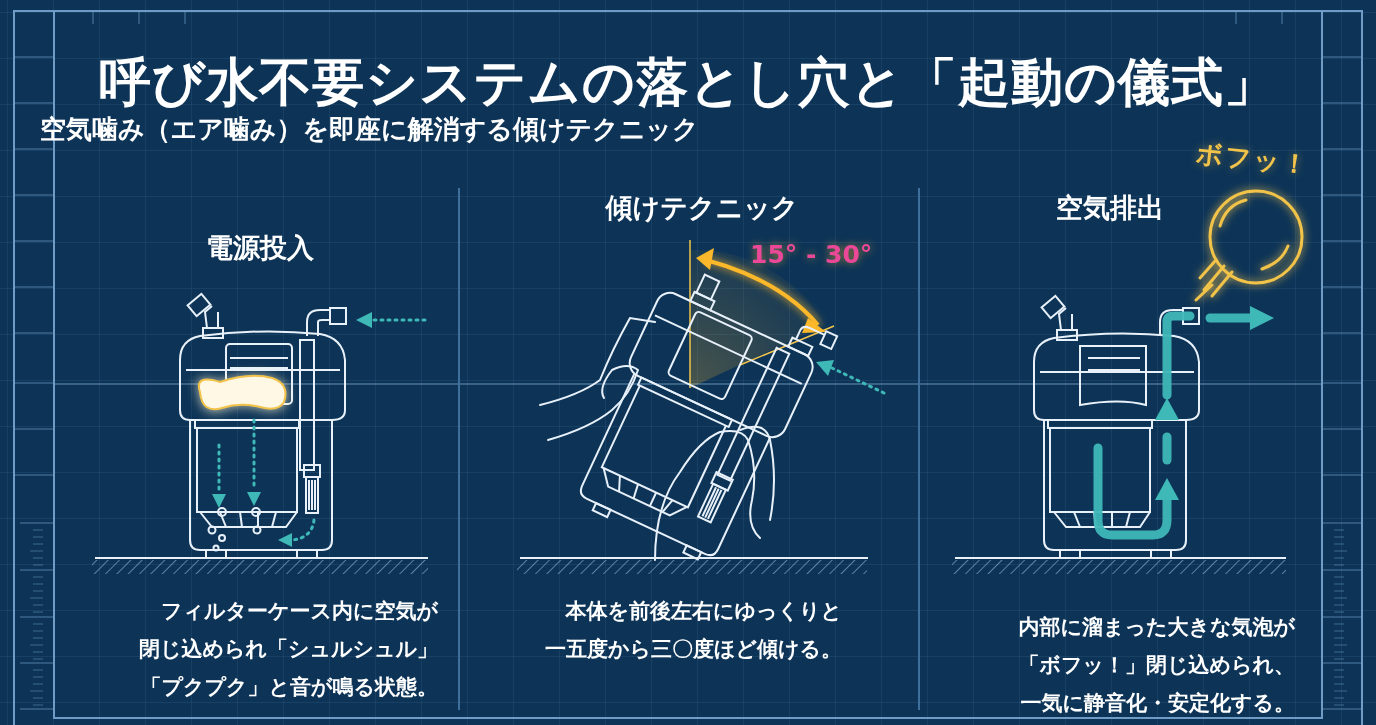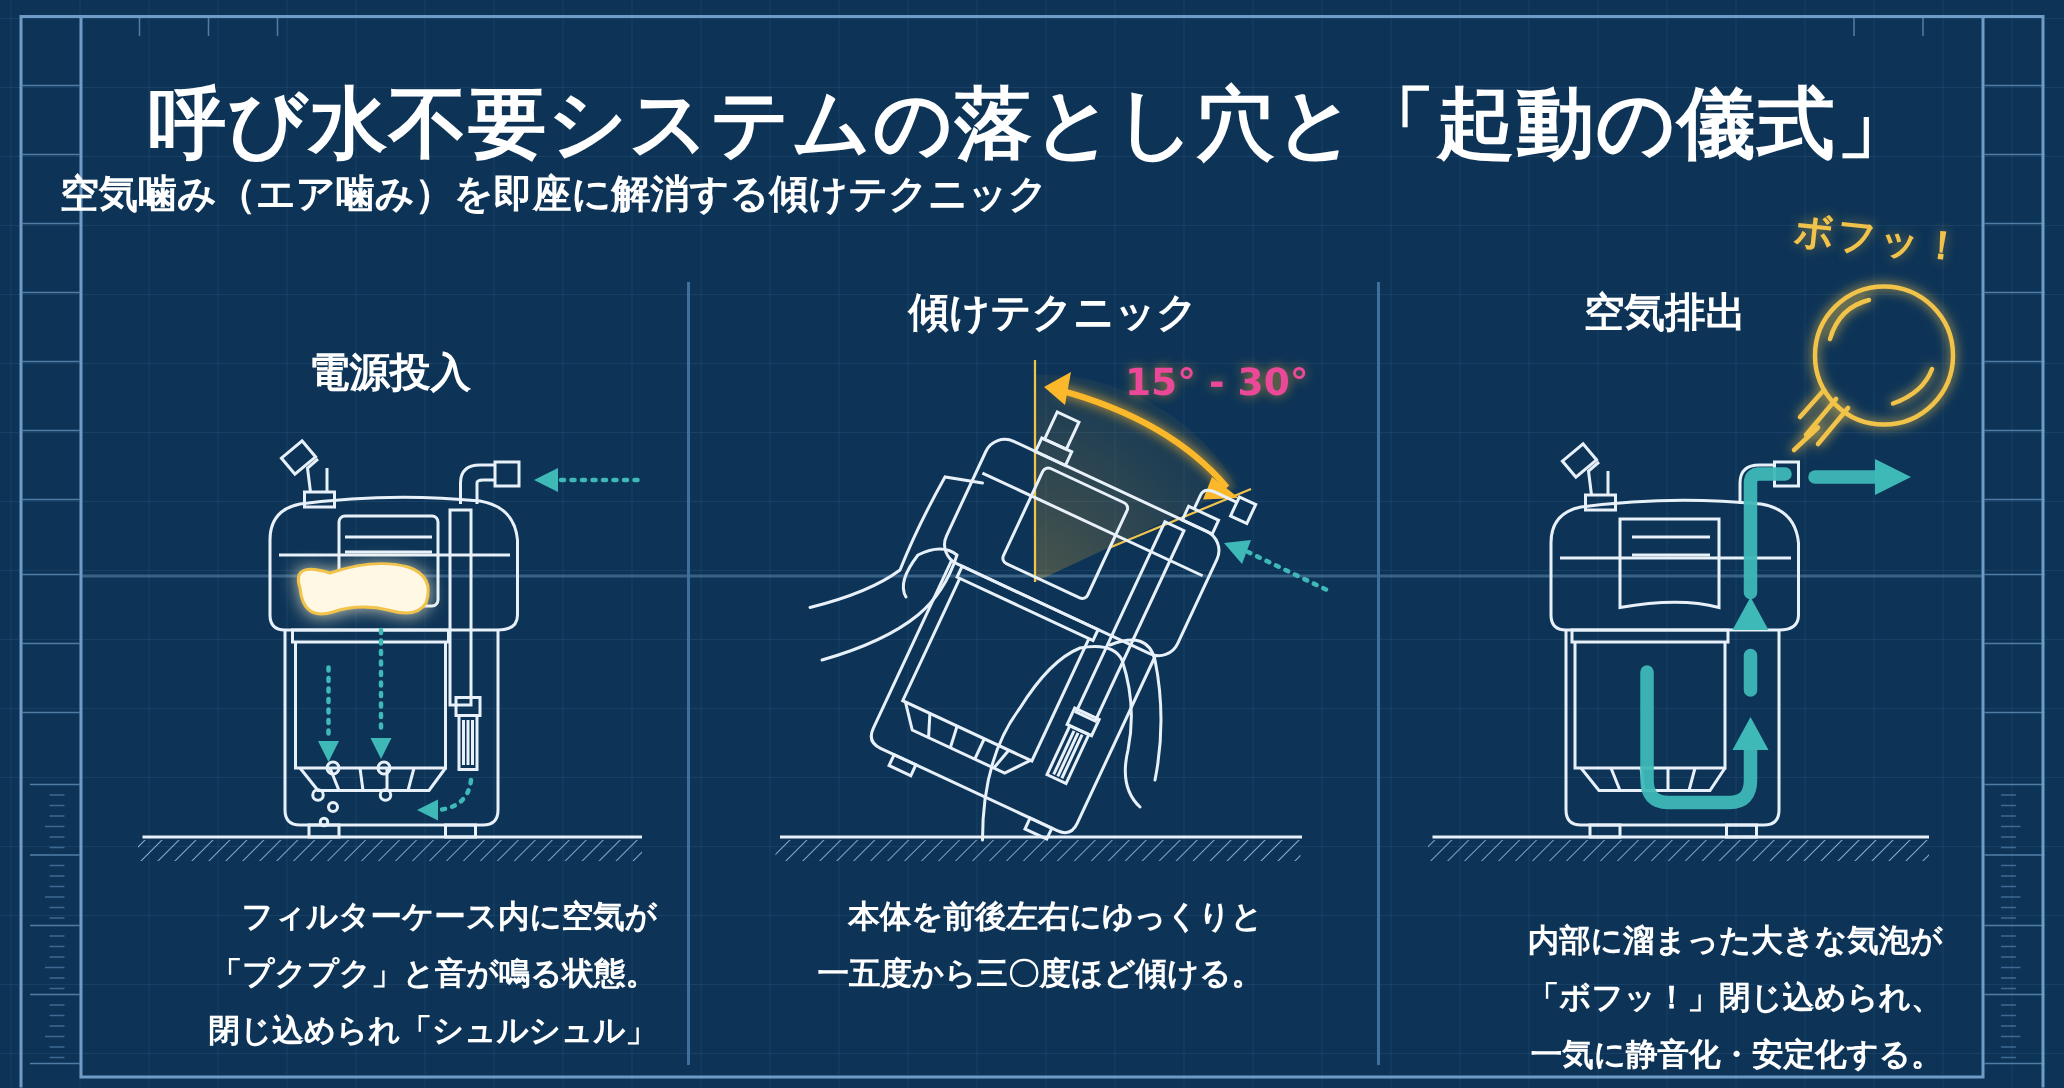--- a/index.html
+++ b/index.html
@@ -324,22 +324,22 @@
     <line x1="1232" y1="272" x2="1212" y2="296"></line>
     <line x1="1212" y1="285" x2="1196" y2="300"></line>
   </g>
 </svg>
 
 <div class="angle-label">15° - 30°</div>
 <div class="pop-label">ボフッ！</div>
 
 <div class="col-desc" style="left:88px;top:592px;width:350px;">
   <div>フィルターケース内に空気が</div>
+  <div>閉じ込められ「シュルシュル」</div>
   <div>「プクプク」と音が鳴る状態。</div>
-  <div>閉じ込められ「シュルシュル」</div>
 </div>
 <div class="col-desc" style="left:482px;top:592px;width:360px;">
   <div>本体を前後左右にゆっくりと</div>
   <div>一五度から三〇度ほど傾ける。</div>
 </div>
 <div class="col-desc" style="left:935px;top:560px;width:360px;margin-top:48px;">
   <div>内部に溜まった大きな気泡が</div>
   <div>「ボフッ！」閉じ込められ、</div>
   <div>一気に静音化・安定化する。</div>
 </div>

